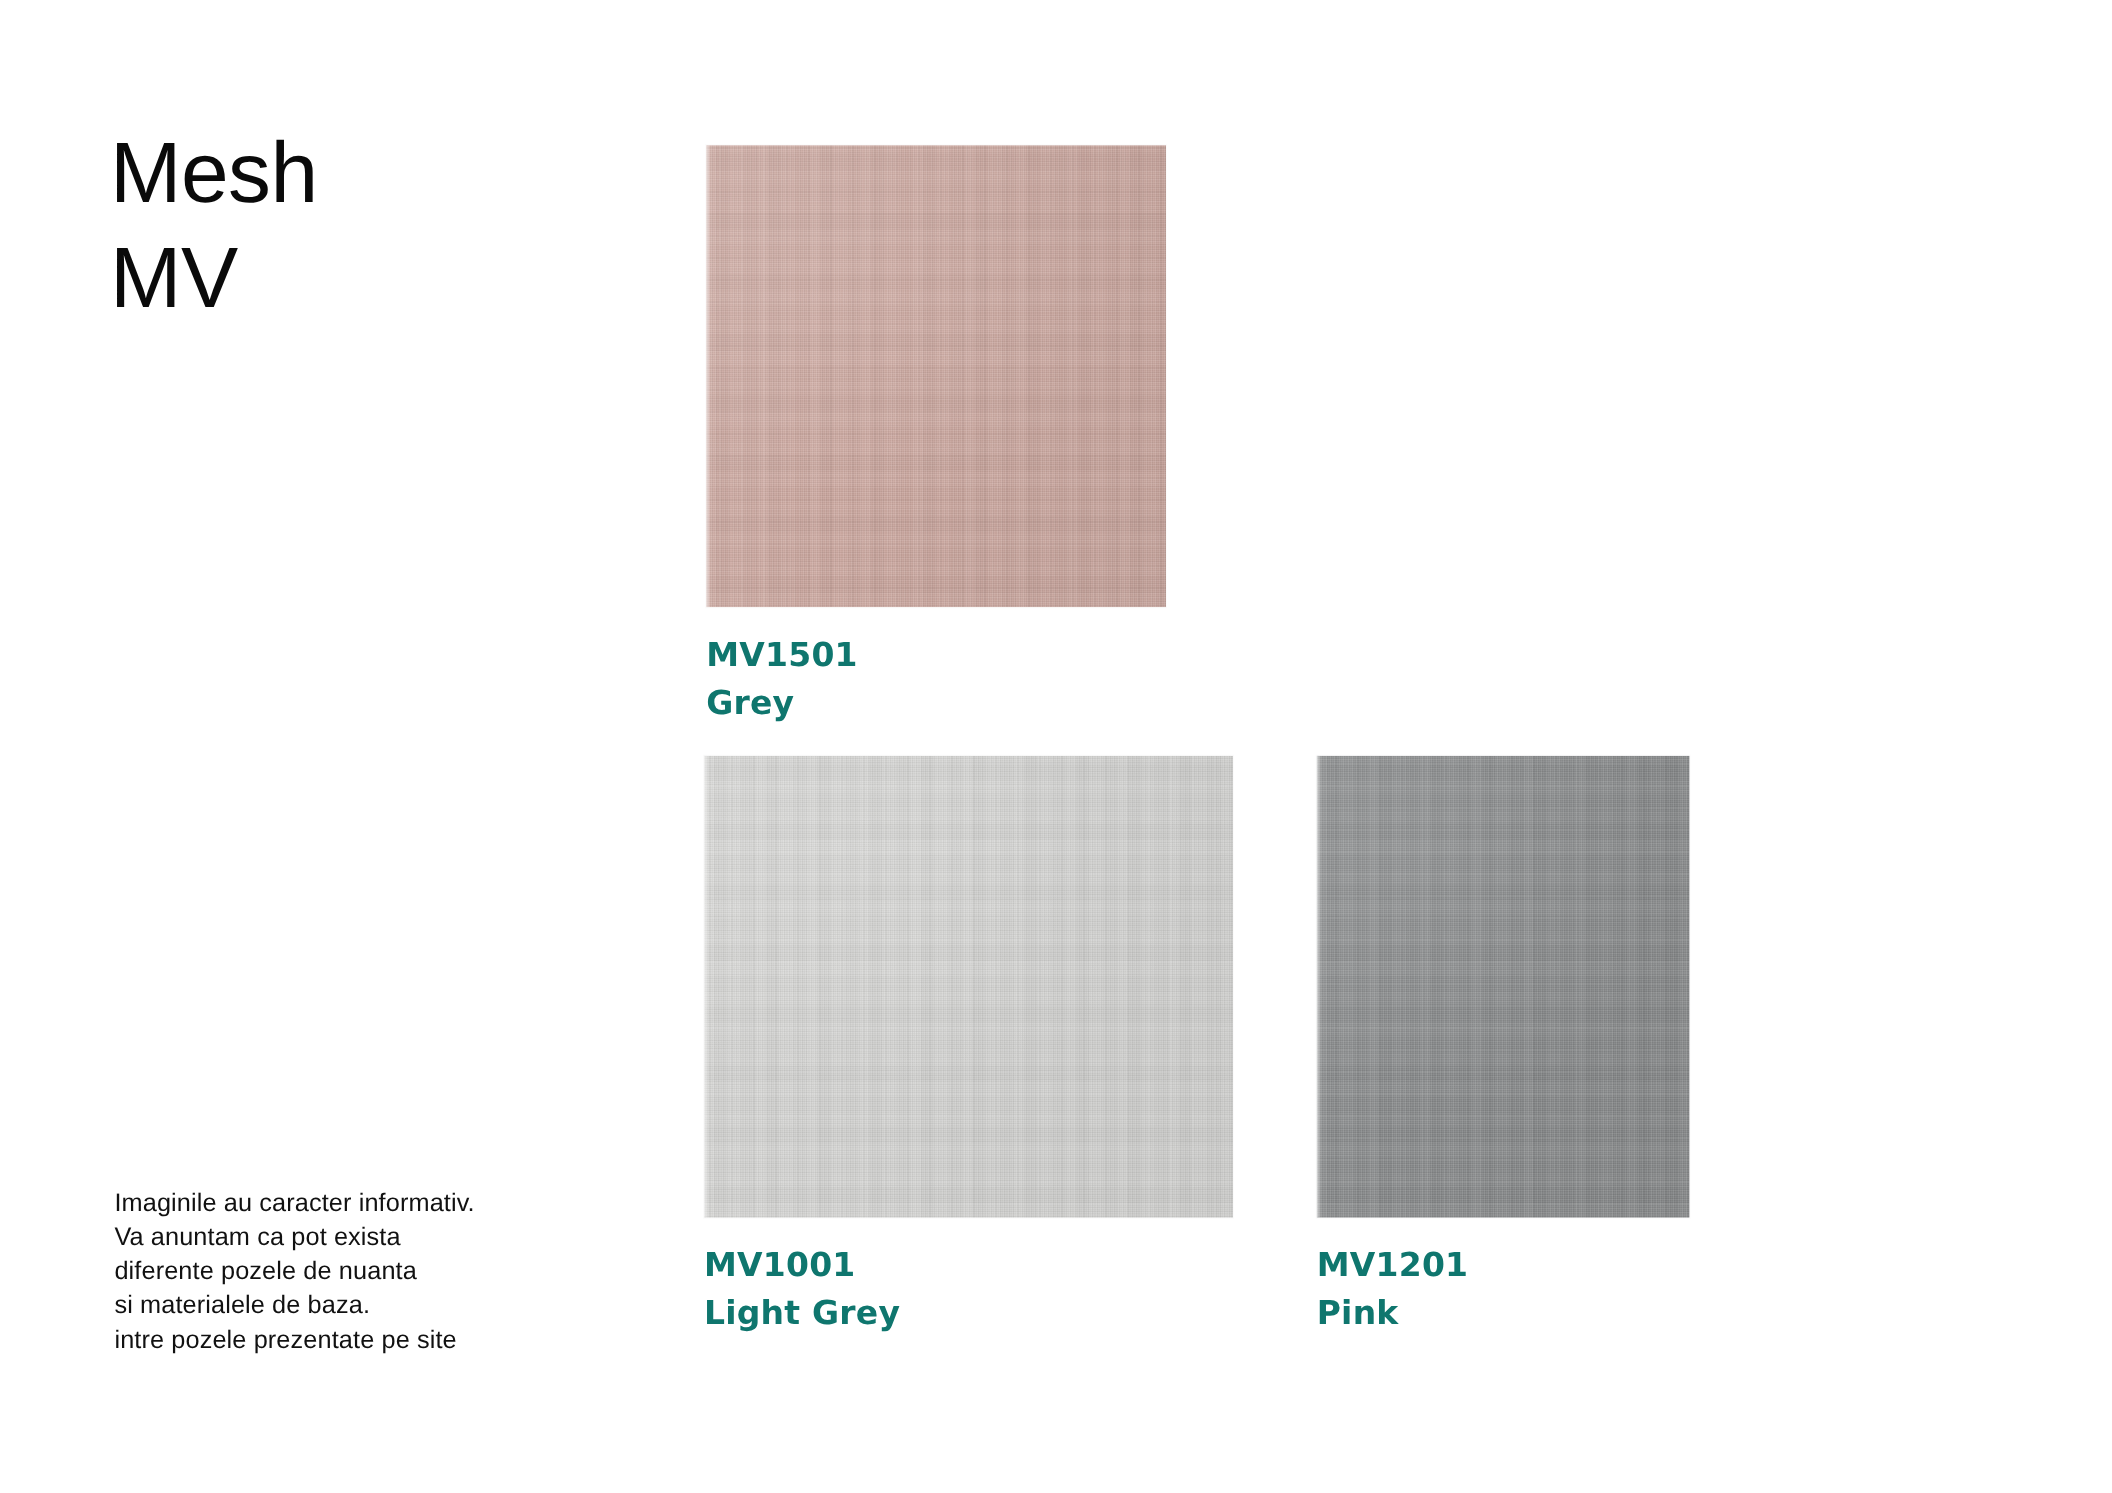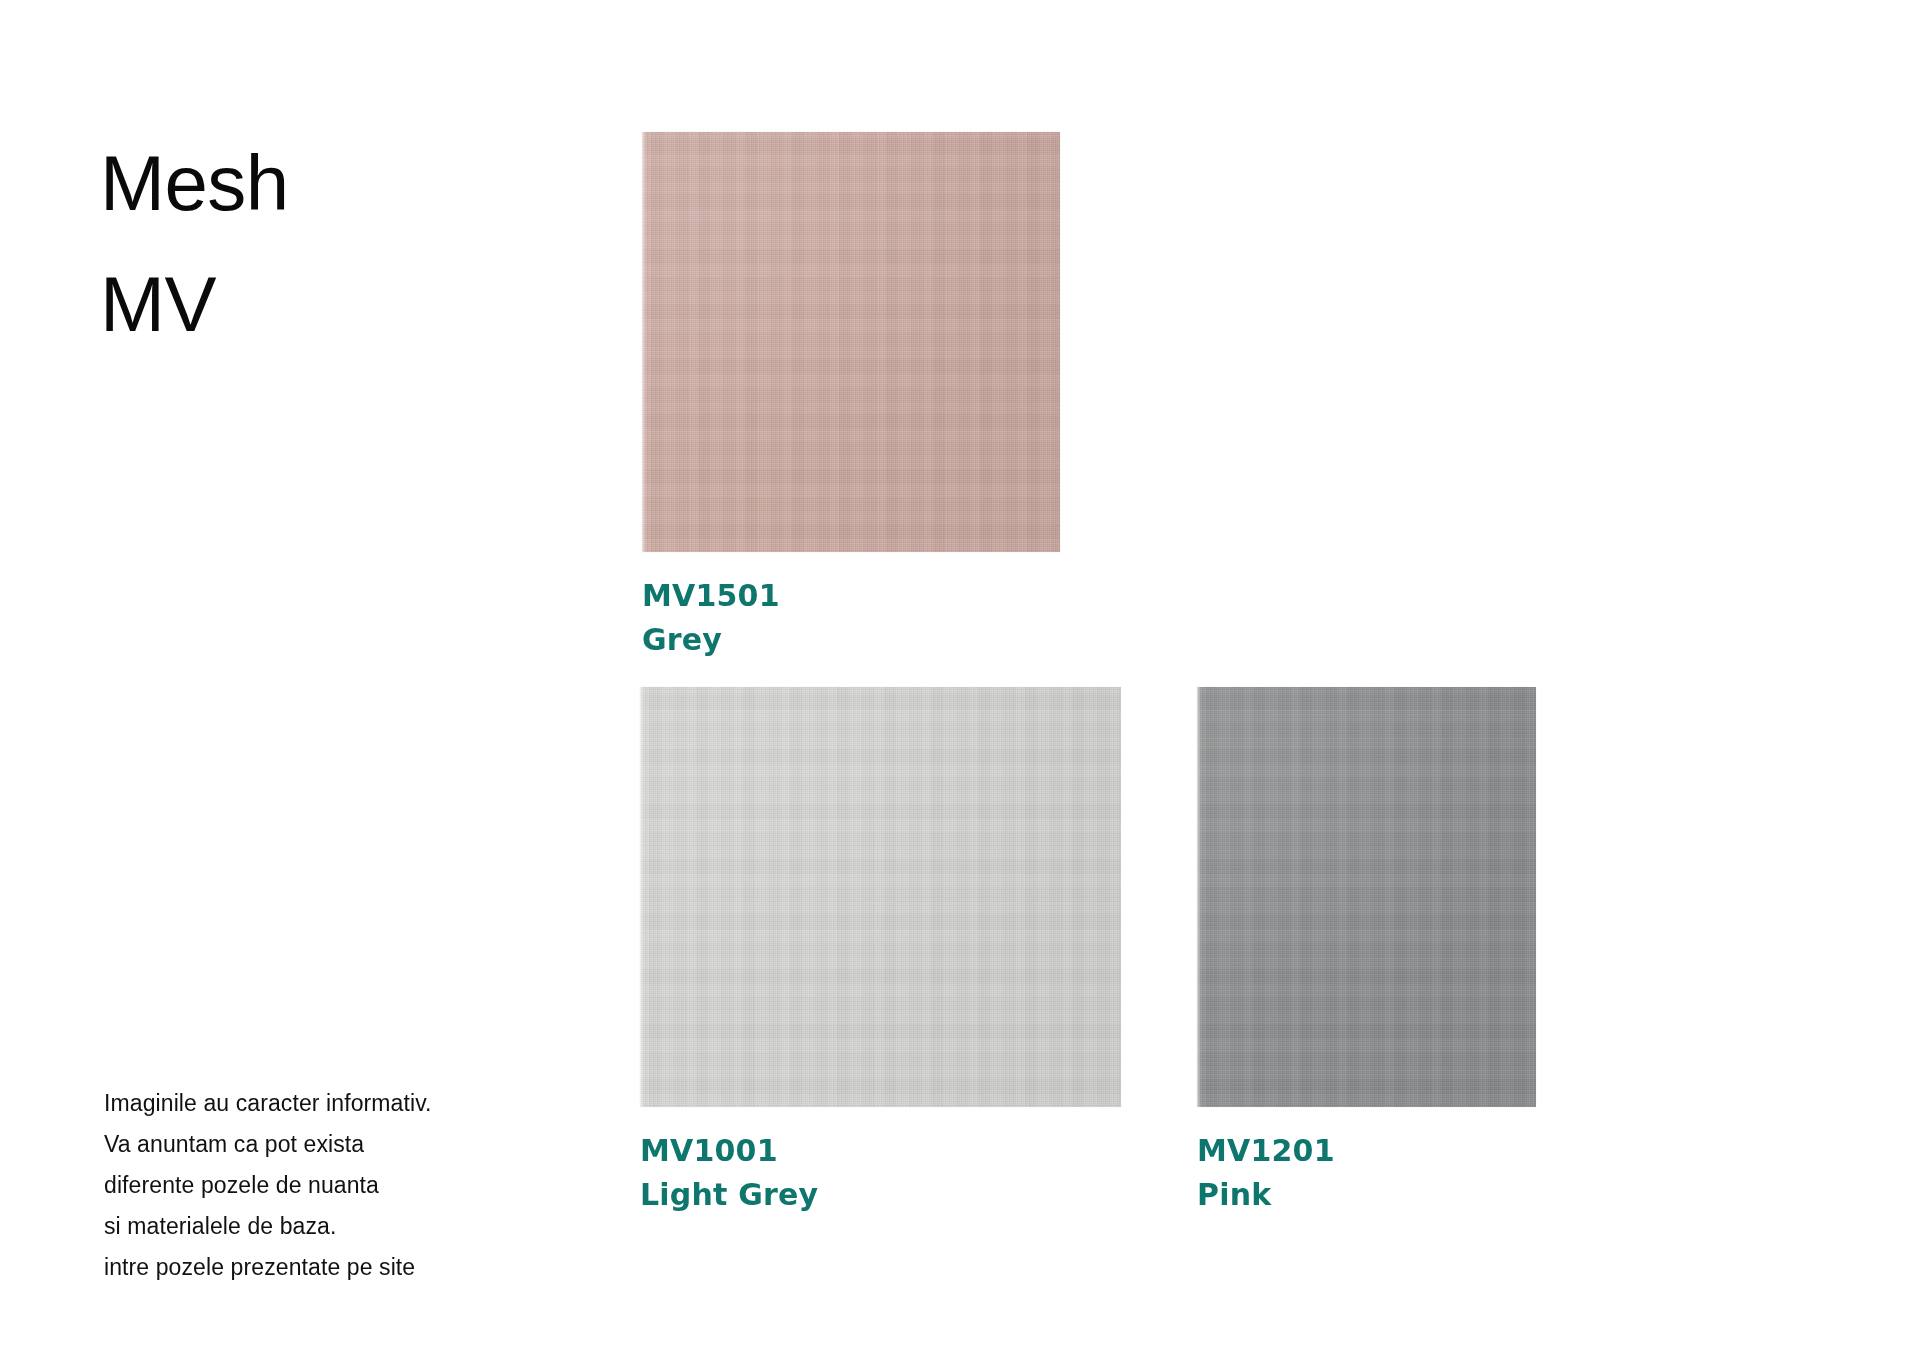--- a/index.html
+++ b/index.html
@@ -31,39 +31,37 @@
     width: 420px;
   }
   .title-line {
     font-family: "Liberation Sans", "DejaVu Sans", sans-serif;
     font-size: 78px;
     line-height: 1.22;
     font-weight: 400;
     letter-spacing: -0.5px;
     color: #0a0a0a;
     white-space: pre;
-    margin-top: 26px;
   }
 
   
   .disclaimer {
     position: absolute;
     left: 104px;
     top: 1078px;
     width: 430px;
   }
   .disclaimer-line {
     font-family: "Liberation Sans", "DejaVu Sans", sans-serif;
     font-size: 23px;
     line-height: 31px;
     font-weight: 400;
     color: #111111;
     letter-spacing: 0.1px;
     white-space: pre;
-    margin-top: 10px;
   }
 
   
   .swatch {
     position: absolute;
   }
   .swatch-chip {
     position: relative;
     width: 100%;
     height: 420px;

